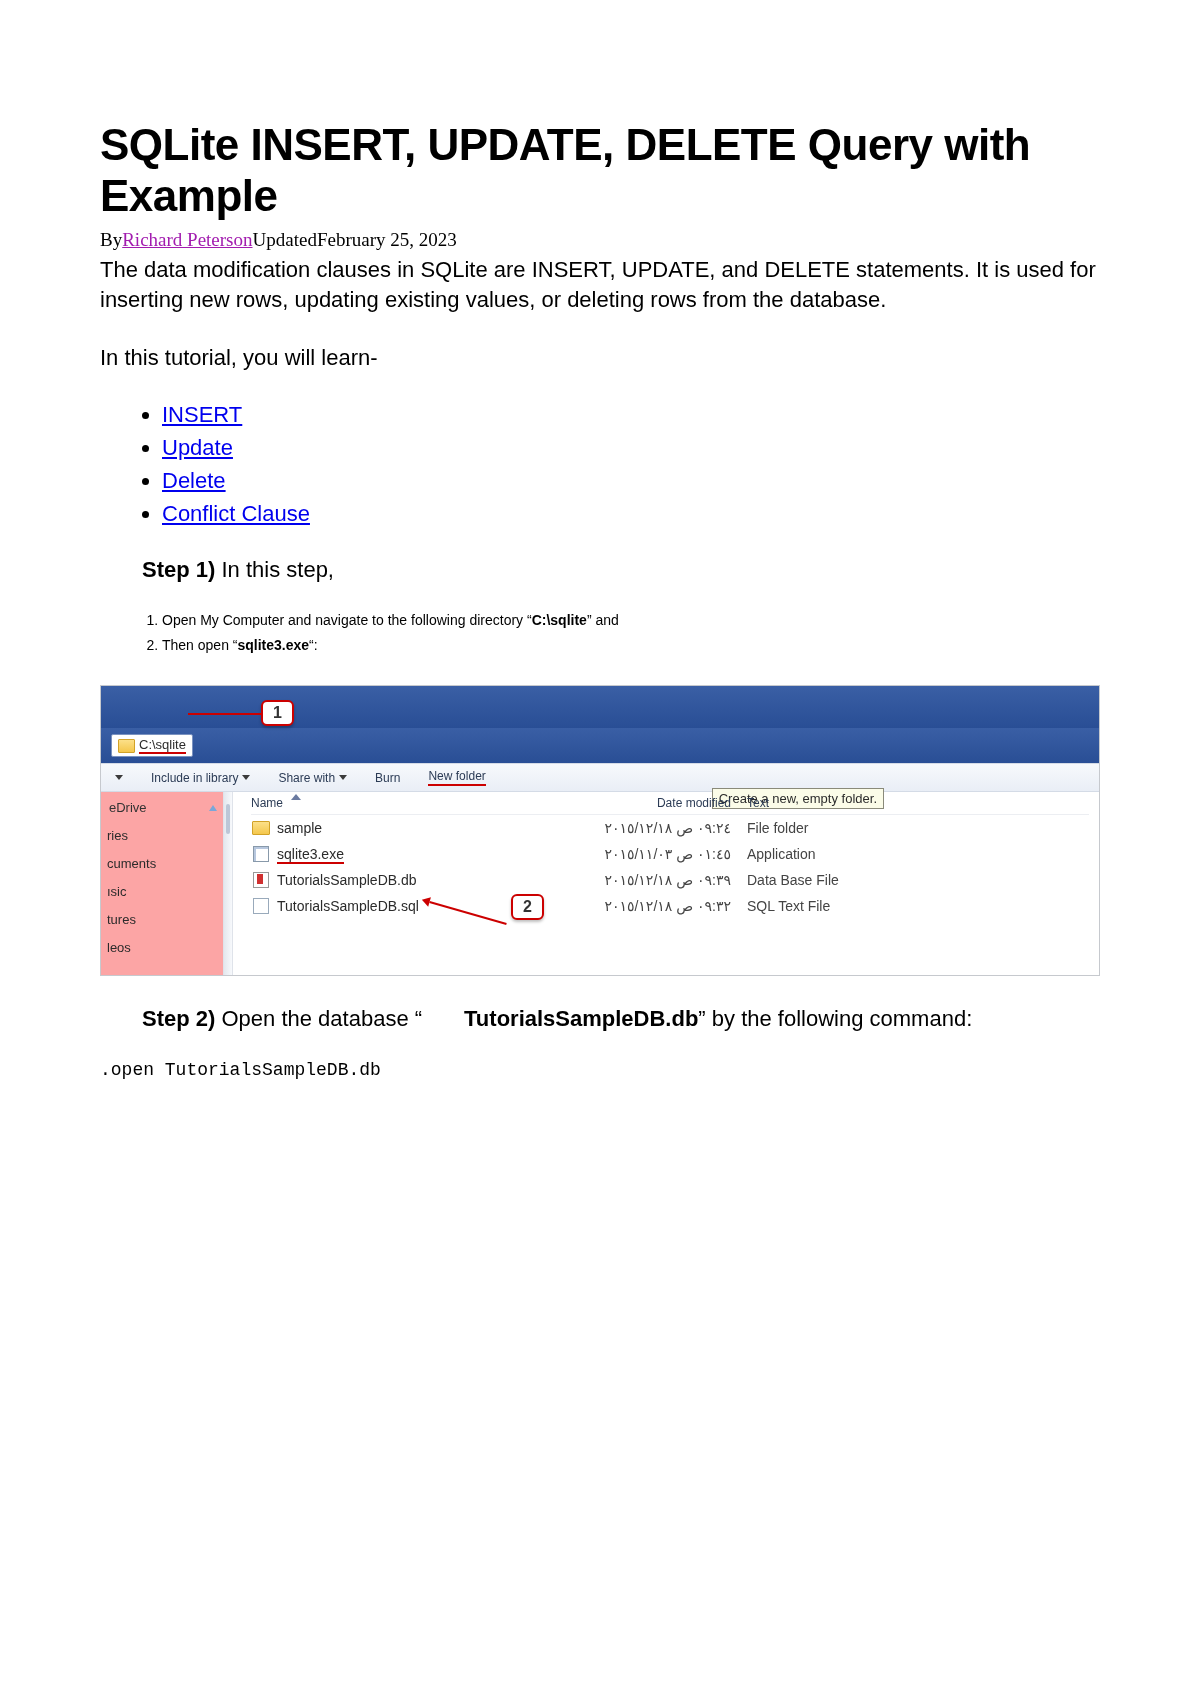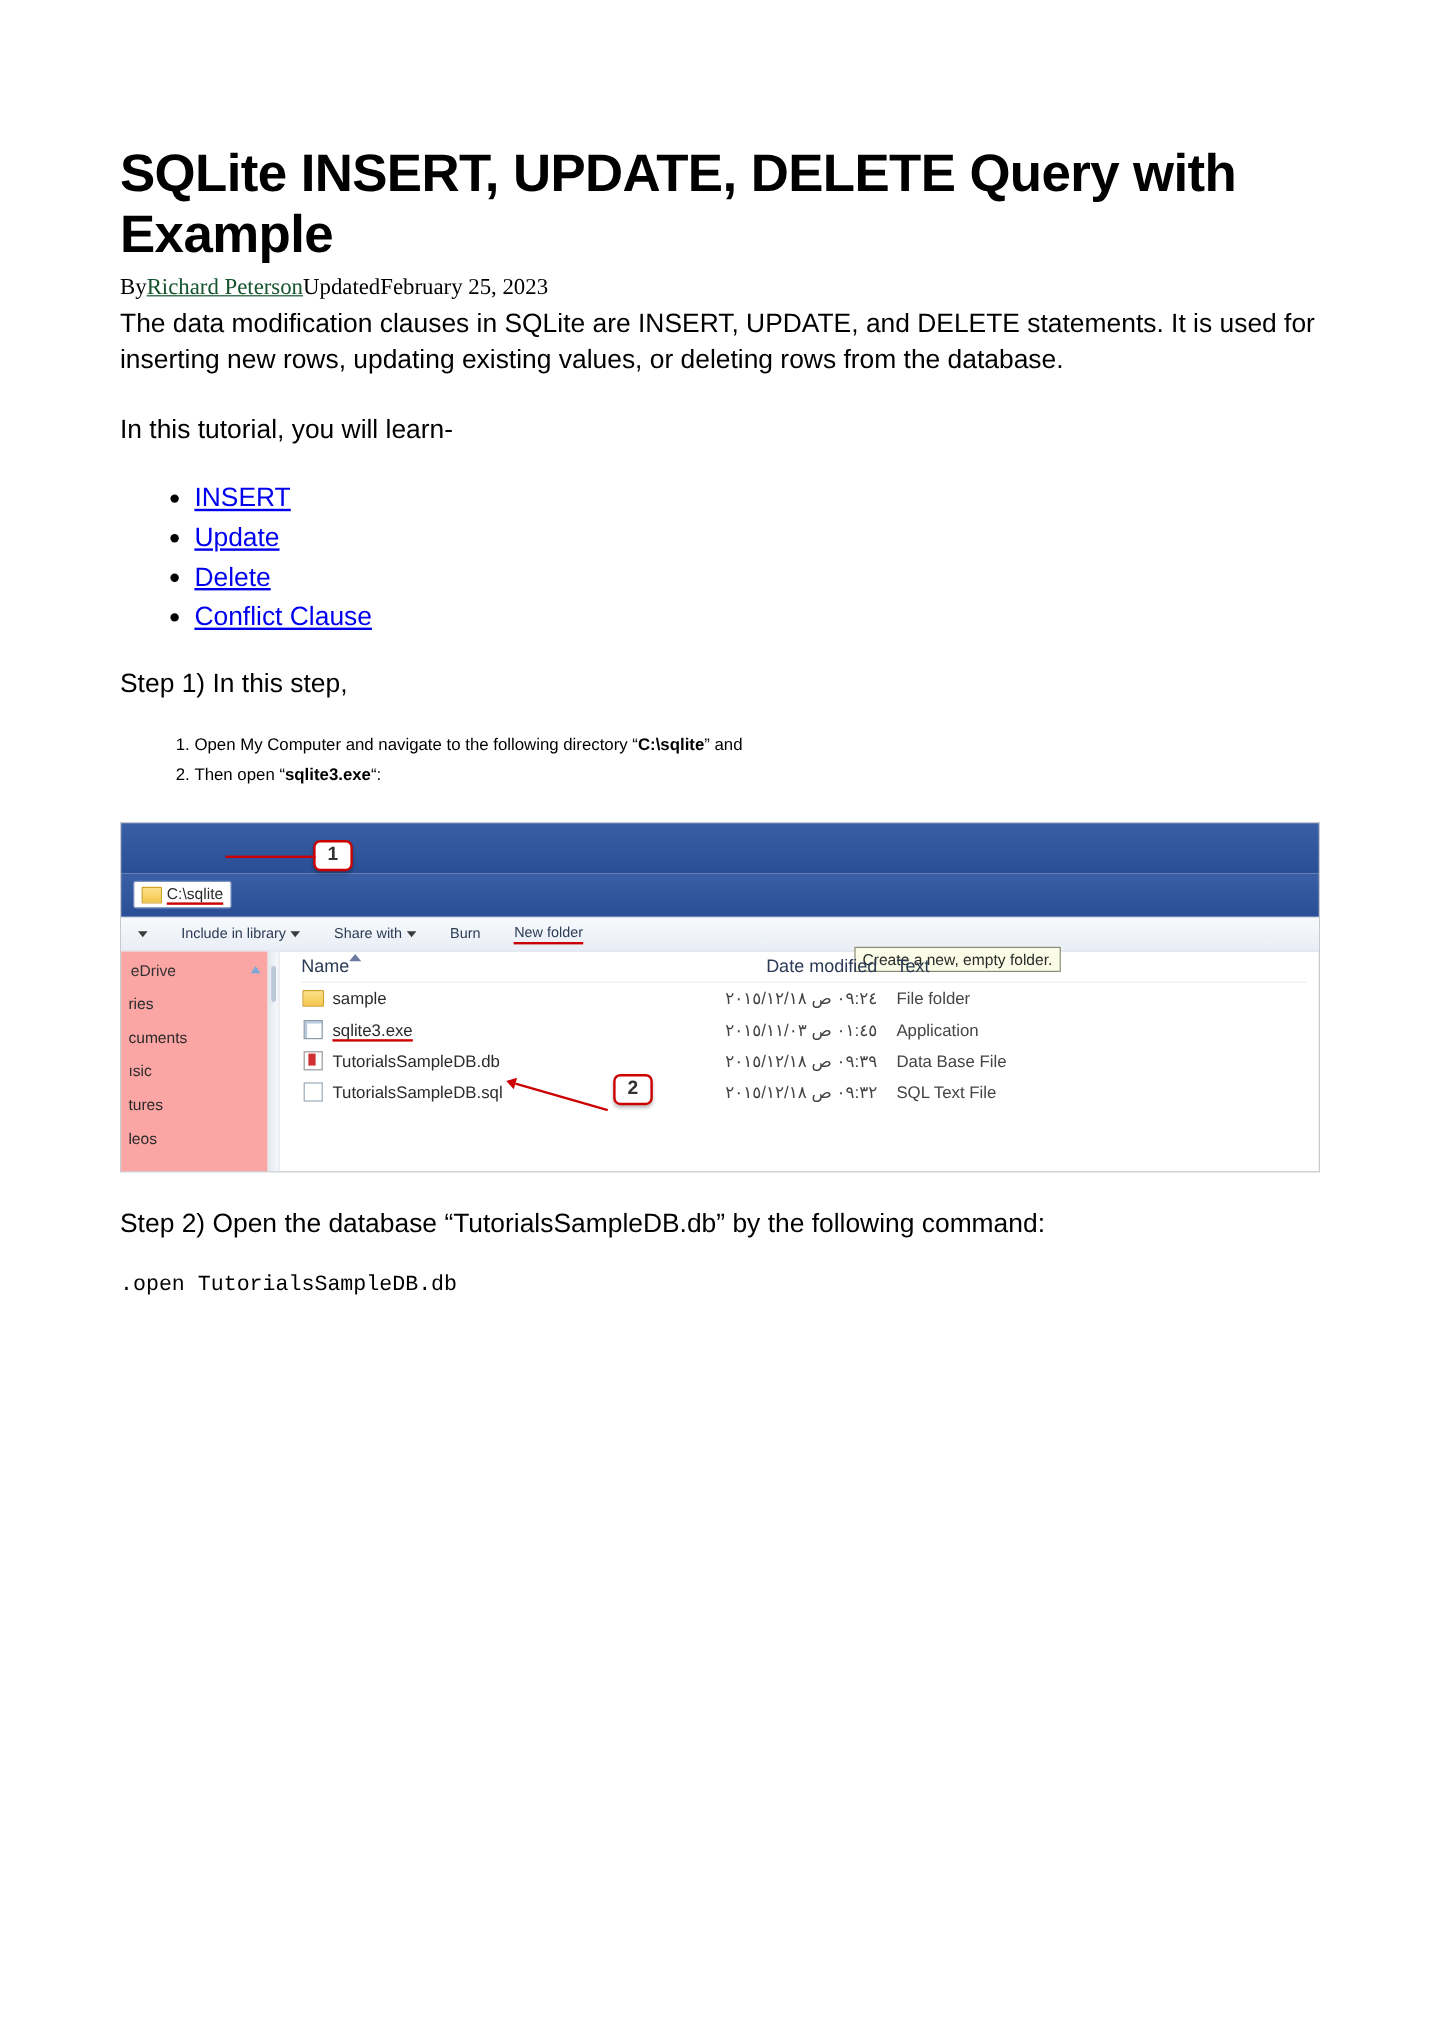--- a/index.html
+++ b/index.html
@@ -18,21 +18,21 @@
       margin: 0 0 8px 0;
       line-height: 1.15;
       letter-spacing: -0.5px;
     }
     .byline {
       font-family: "Times New Roman", Times, serif;
       font-size: 19px;
       margin-bottom: 4px;
     }
     .byline .author {
-      color: #14532d;
+      color: #a21caf;
       text-decoration: underline;
     }
     .body-text {
       font-size: 22px;
       line-height: 1.35;
       margin: 4px 0 28px 0;
     }
     .toc {
       margin: 0 0 20px 0;
       padding-left: 62px;
@@ -44,21 +44,22 @@
     }
     .toc a {
       color: #0000EE;
       text-decoration: underline;
     }
     .step-head {
       font-size: 22px;
       margin: 28px 0;
     }
     .step-head strong {
-      font-weight: normal;
+      font-weight: bold;
+      margin-left: 42px;
     }
     .numbered {
       margin: 0 0 30px 0;
       padding-left: 62px;
     }
     .numbered li {
       font-size: 14px;
       line-height: 1.35;
       margin-bottom: 6px;
     }
@@ -232,21 +233,21 @@
       background:#bcc7d7;
       border-radius:2px;
     }
     .files-pane {
       flex: 1;
       padding: 0 10px 16px 18px;
       position:relative;
     }
     .files-head {
       display:flex;
-      font-size: 15px;
+      font-size: 12px;
       color:#2b3b55;
       padding: 4px 0 4px 0;
       border-bottom: 1px solid #eceef2;
       position:relative;
     }
     .fh-name { width: 290px; position:relative;}
     .fh-date { width: 190px; text-align:right; padding-right: 16px;}
     .fh-type { flex:1;}
     .sort-up {
       width:0;height:0;

